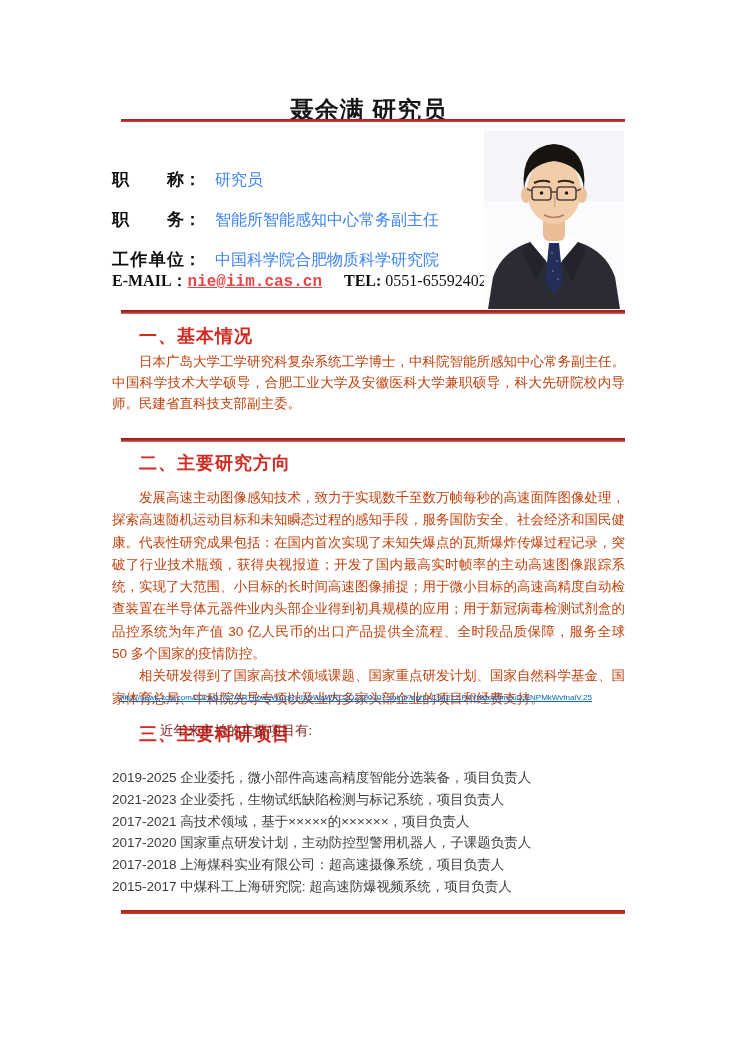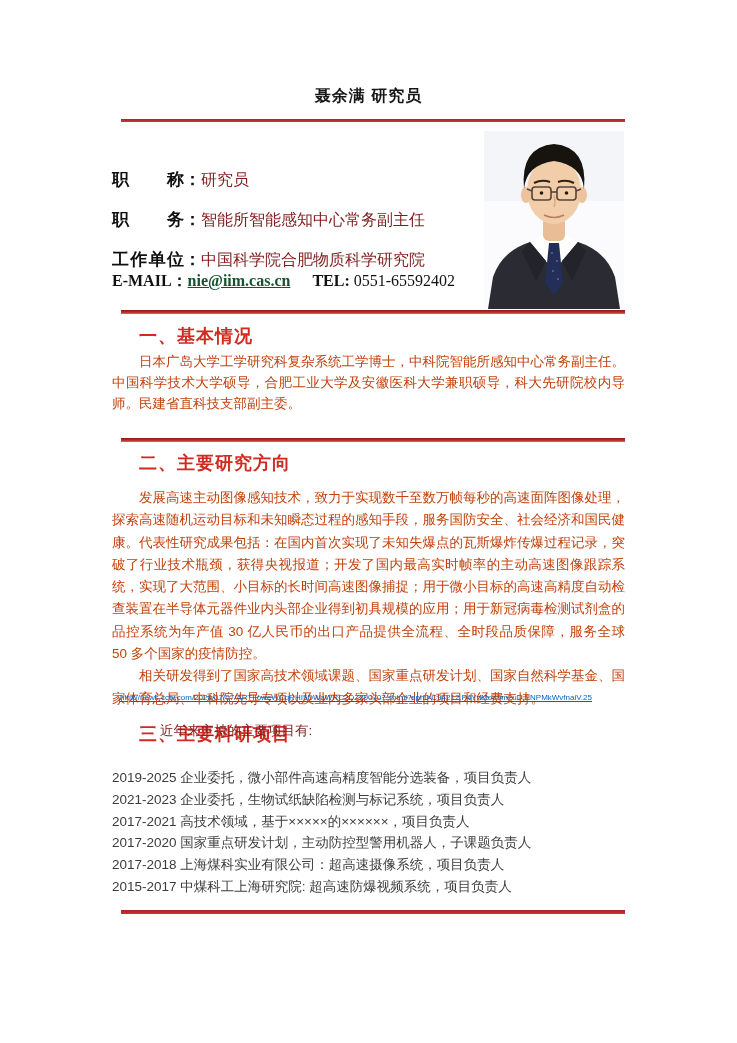--- a/index.html
+++ b/index.html
@@ -3,44 +3,44 @@
 <meta charset="utf-8">
 <style>
   html,body { margin:0; padding:0; background:#ffffff; }
   .page {
     position:relative; width:737px; height:1043px; background:#ffffff;
     overflow:hidden; font-family:"Liberation Sans","DejaVu Sans",sans-serif;
     color:#3c3c3c;
   }
   
   .doc-title {
-    position:absolute; top:86px; left:0; width:737px; text-align:center;
-    font-size:16px; font-weight:bold; color:#161616; letter-spacing:1px;
+    position:absolute; top:94px; left:0; width:737px; text-align:center;
+    font-size:24px; font-weight:bold; color:#161616; letter-spacing:1px;
   }
   .rule { position:absolute; left:121px; width:504px; }
   .rule-thin  { top:119px; height:3px; background:linear-gradient(180deg,#a32420,#d23830); }
   .rule-sec1  { top:310px; height:4px; background:linear-gradient(180deg,#821d18,#b02a24 45%,#d4453c 85%,#eec7c3); }
   .rule-sec2  { top:438px; height:4px; background:linear-gradient(180deg,#821d18,#b02a24 45%,#d4453c 85%,#eec7c3); }
   .rule-bottom{ top:910px; height:4px; background:linear-gradient(180deg,#a82520,#d03228); }
 
   
   .info-row { position:absolute; left:112px; white-space:nowrap; }
   .info-row .lbl {
     display:inline-block; width:72px; font-size:17px; font-weight:bold; color:#101010;
     text-align:justify; text-align-last:justify;margin-top:21px;
   }
   .info-row .colon { font-size:17px; font-weight:bold; color:#101010; }
-  .info-row .val { font-size:16px; color:#7f1d1d; }
+  .info-row .val { font-size:16px; color:#3b82f6; margin-left:14px; }
   .row-1 { top:147px; } .row-2 { top:187px; } .row-3 { top:227px; }
   .email-row {
     position:absolute; left:112px; top:271px; white-space:nowrap;
     font-family:"Liberation Serif","DejaVu Serif",serif; font-size:16px; color:#111;
   }
   .email-row .b { font-weight:bold; }
-  .email-link { color:#14532d; font-weight:bold; text-decoration:underline; cursor:pointer; }
+  .email-link { color:#ef4444; font-weight:bold; text-decoration:underline; cursor:pointer;font-family:Liberation Mono, monospace; }
   .tel-label { font-weight:bold; margin-left:22px; }
   .tel-value { font-weight:normal; }
 
   
   .photo {
     position:absolute; left:484px; top:131px; width:140px; height:178px;
     background:#fcfcfe; box-shadow:0 0 0 1px #ececec inset;
   }
   .photo svg { display:block; }
 

